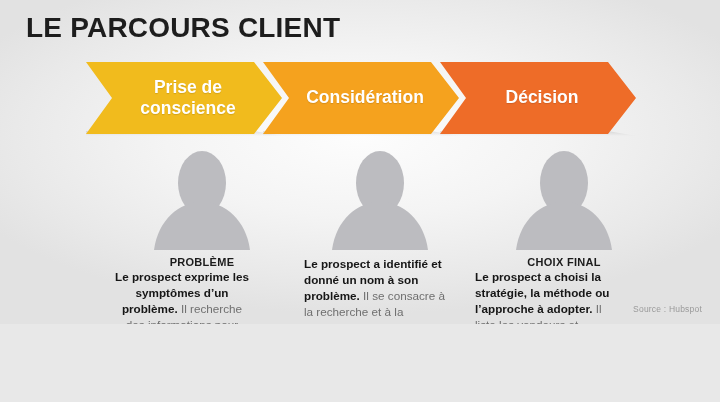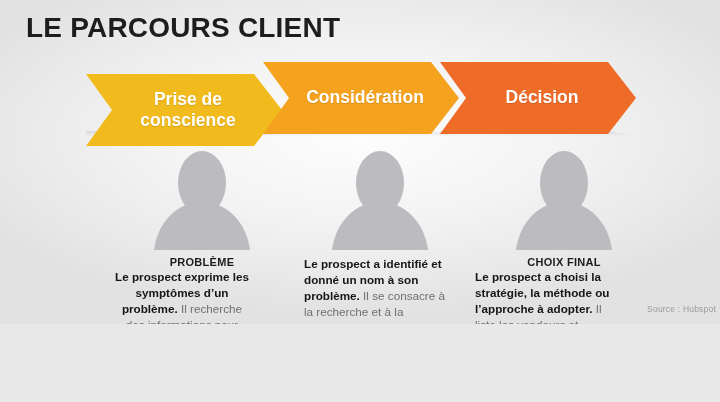--- a/index.html
+++ b/index.html
@@ -108,39 +108,39 @@
     color: #161616;
     font-weight: bold;
   }
   #col-0 .col-body { width: 134px; margin-left: 4px; text-align: center; }
   #col-1 .col-body { width: 144px; margin-left: 15px; }
   #col-2 .col-body { width: 148px; margin-left: 2px; }
 
   
   #source {
     position: absolute;
-    right: 4px;
+    right: 18px;
     bottom: 10px;
     font-size: 8.5px;
     color: #9a9a9a;
     letter-spacing: 0.2px;
   }
 </style>
 </head>
 <body>
 
 <div id="slide">
 
   <div id="title" style="color: rgb(29, 29, 29);">LE PARCOURS CLIENT</div>
 
   <div class="arrow-shadow" style="left:86px;width:196px;"></div>
   <div class="arrow-shadow" style="left:263px;width:196px;"></div>
   <div class="arrow-shadow" style="left:440px;width:196px;"></div>
 
-  <div class="arrow" id="arrow-0" style="background: rgb(241, 187, 29); margin-top: 12px;">
+  <div class="arrow" id="arrow-0" style="background: rgb(241, 187, 29);">
     <span class="arrow-label">Prise de conscience</span>
   </div>
   <div class="arrow" id="arrow-1" style="background: rgb(245, 162, 30);">
     <span class="arrow-label">Considération</span>
   </div>
   <div class="arrow" id="arrow-2" style="background: rgb(238, 108, 40);">
     <span class="arrow-label">Décision</span>
   </div>
 
   <div class="column" id="col-0">

